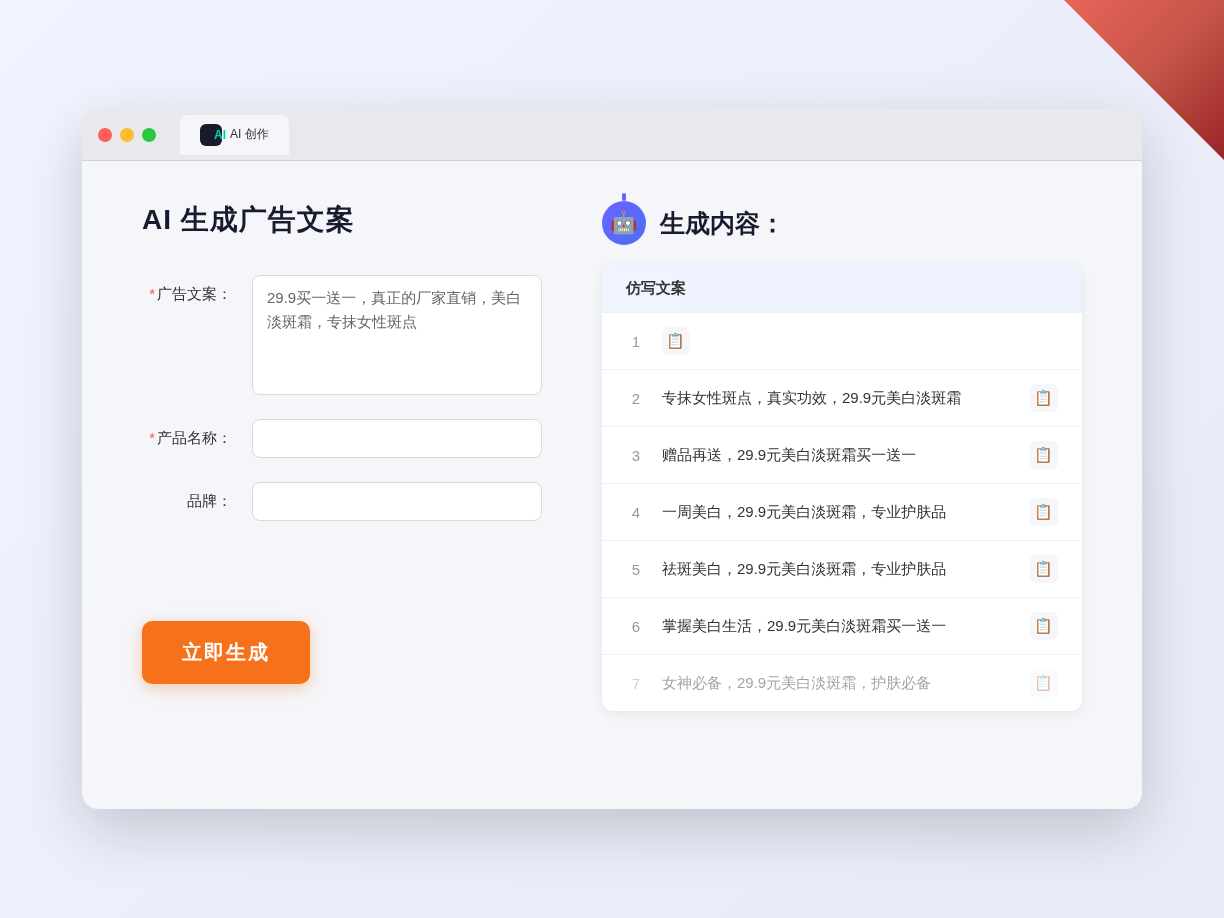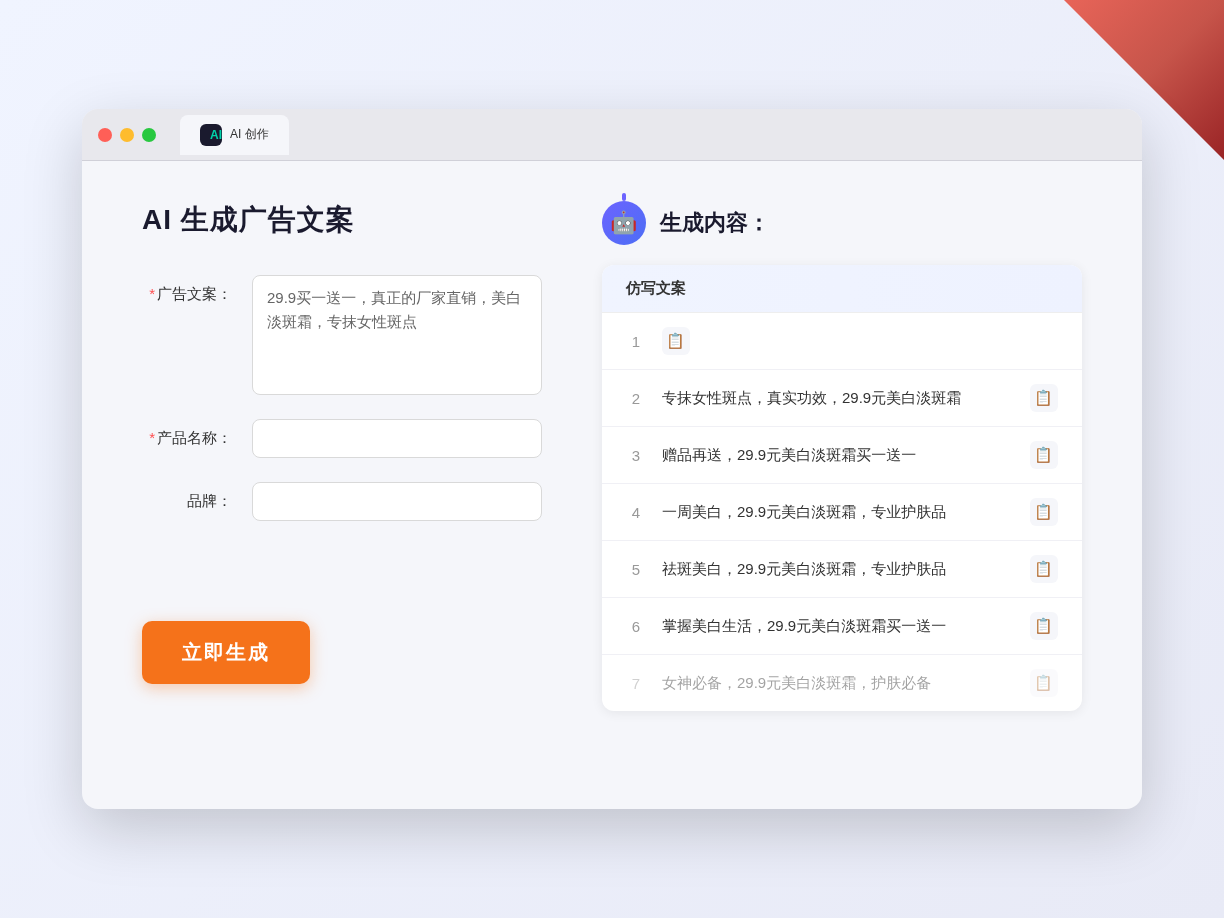--- a/index.html
+++ b/index.html
@@ -73,24 +73,25 @@
       height: 40px;
     }
 
     .tab-icon {
       width: 22px;
       height: 22px;
       background: #1a1a2e;
       border-radius: 6px;
       display: flex;
       align-items: center;
-      justify-content: flex-end;
+      justify-content: flex-start;
       color: #00d4aa;
       font-size: 12px;
       font-weight: bold;
+      padding-left: 14px;
     }
 
     .tab-title {
       font-size: 12px;
       color: #333;
       font-weight: 500;
     }
 
     
     .main-content {
@@ -199,21 +200,21 @@
       top: -8px;
       left: 50%;
       transform: translateX(-50%);
       width: 4px;
       height: 8px;
       background: #6c63ff;
       border-radius: 2px;
     }
 
     .result-title {
-      font-size: 22px;
+      font-size: 25px;
       font-weight: 600;
       color: #1a1a2e;
       font-family: Liberation Serif, serif;
     }
 
     .result-table {
       background: #fff;
       border-radius: 12px;
       overflow: hidden;
       box-shadow: 0 2px 12px rgba(0,0,0,0.07);

